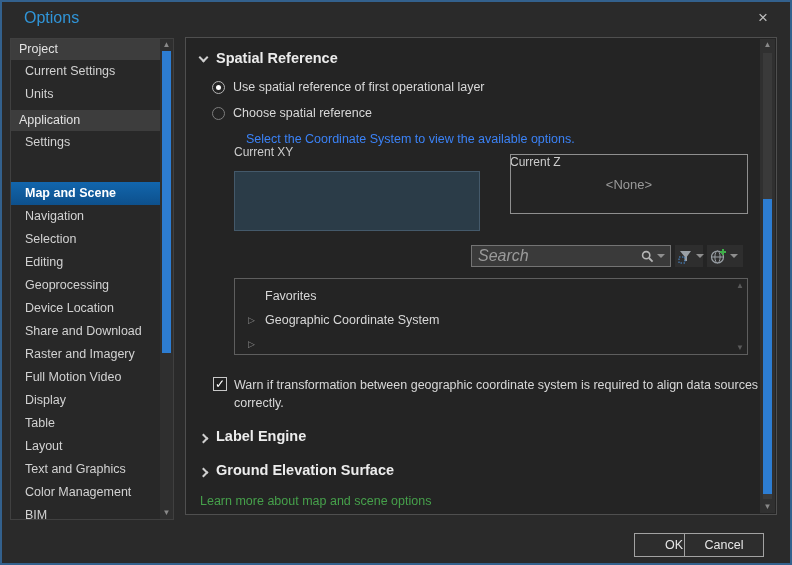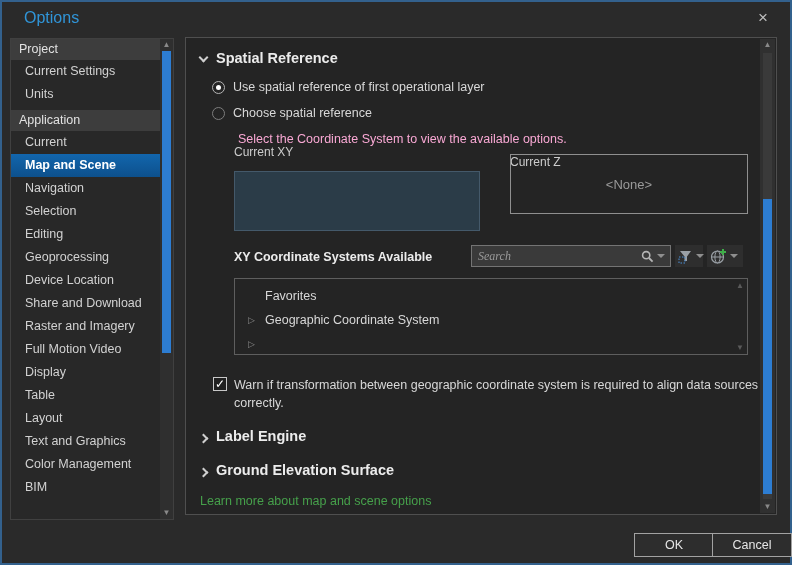--- a/index.html
+++ b/index.html
@@ -14,21 +14,21 @@
            width:22px; text-align:center; cursor:default; }
   
   .sidebar { position:absolute; left:8px; top:36px; width:164px; height:482px;
              background:#282828; border:1px solid #404040; }
   .side-list { position:absolute; left:0; top:0; right:13px; bottom:0; overflow:hidden; }
   .group-header { height:21px; line-height:21px; background:#3d3d3d; color:#e2e2e2;
                   font-size:12.5px; padding-left:8px; }
   .group-header.second { margin-top:4px; }
   .side-item { height:23px; line-height:23px; font-size:12.5px; color:#d2d2d2;
                padding-left:14px; white-space:nowrap; }
-  .side-item.selected { background:linear-gradient(#1266ad,#0d508c); color:#fff; font-weight:bold; }
+  .side-item.selected { background:linear-gradient(#1266ad,#0d508c); color:#fff; font-weight:bold;margin-top:28px; }
   .side-scroll { position:absolute; right:0; top:0; width:13px; bottom:0; background:#2f2f2f; }
   .scroll-arrow { position:absolute; left:0; width:100%; height:12px; color:#8a8a8a;
                   font-size:8px; text-align:center; line-height:12px; }
   .side-thumb { position:absolute; left:2px; top:12px; width:9px; height:302px; background:#2d7dd2; }
   
   .main { position:absolute; left:183px; top:35px; width:592px; height:478px;
           background:#242424; border:1px solid #4f4f4f; }
   .main-scroll { position:absolute; right:1px; top:1px; width:15px; bottom:1px; background:#303030; }
   .main-track { position:absolute; left:3px; top:14px; bottom:14px; width:9px; background:#3a3a3a; }
   .main-thumb { position:absolute; left:3px; top:160px; width:9px; height:295px; background:#2d7dd2; }
@@ -36,70 +36,70 @@
           border-bottom:2px solid #cfcfcf; margin-right:9px; }
   .chev.down { transform:rotate(45deg); position:relative; top:-2px; }
   .chev.right { transform:rotate(-45deg); position:relative; top:1px; }
   .section-h { position:absolute; left:14px; font-size:14.5px; font-weight:bold; color:#ececec; }
   .radio-row { position:absolute; left:26px; font-size:12.5px; color:#d8d8d8; display:flex; align-items:center; }
   .radio { width:13px; height:13px; border-radius:50%; border:1px solid #b5b5b5;
            margin-right:8px; position:relative; background:#242424; }
   .radio.off { border-color:#7e7e7e; }
   .radio.on::after { content:""; position:absolute; left:3px; top:3px; width:5px; height:5px;
                      border-radius:50%; background:#fff; }
-  .instruction { position:absolute; left:52px; font-size:12.5px; color:#f9a8d4; }
+  .instruction { position:absolute; left:60px; font-size:12.5px; color:#3b82f6; }
   .box-label { position:absolute; font-size:12px; color:#cccccc; }
   .xy-box { position:absolute; left:48px; top:133px; width:246px; height:60px;
             background:#2b3c48; border:1px solid #44596a; }
   .z-box { position:absolute; left:324px; top:116px; width:238px; height:60px;
            border:1px solid #8f8f8f; display:flex; align-items:center; justify-content:center;
            color:#9a9a9a; font-size:13px; }
   .avail-label { position:absolute; left:48px; top:212px; font-size:12.5px; font-weight:bold; color:#ececec; }
   .search-wrap { position:absolute; left:285px; top:207px; width:200px; height:22px;
                  background:#3a3a3a; border:1px solid #747474; display:flex; align-items:center; }
   .search-wrap input { flex:1; background:transparent; border:none; outline:none; color:#d8d8d8;
-                       font-size:12px; padding:0 6px; font-family:Liberation Serif, serif; min-width:0; }
+                       font-size:16px; padding:0 6px; font-family:Liberation Sans, sans-serif; min-width:0; }
   .search-wrap input::placeholder { color:#9a9a9a; font-style:italic; }
   .mini-caret { width:0; height:0; border-left:4px solid transparent; border-right:4px solid transparent;
                 border-top:4px solid #8f8f8f; margin:0 5px 0 3px; }
   .tool-btn { position:absolute; top:207px; height:22px; display:flex; align-items:center; background:#2e2e2e; }
   .tree { position:absolute; left:48px; top:240px; width:514px; height:77px;
           border:1px solid #5e5e5e; padding-top:5px; }
   .tree-row { height:24px; line-height:24px; font-size:12.5px; color:#d8d8d8; padding-left:30px; position:relative; }
   .expander { position:absolute; left:13px; top:0; color:#8a8a8a; font-size:9px; }
   .tree-up { position:absolute; right:3px; top:2px; color:#5a5a5a; font-size:8px; }
   .tree-down { position:absolute; right:3px; bottom:2px; color:#5a5a5a; font-size:8px; }
   .warn-row { position:absolute; left:27px; top:338px; display:flex; width:560px; }
   .checkbox { width:14px; height:14px; border:1px solid #c8c8c8; background:#1f1f1f; color:#fff;
               font-size:12px; line-height:13px; text-align:center; margin-right:7px; flex:none; margin-top:1px; }
   .warn-text { font-size:12.5px; color:#d8d8d8; line-height:18px; max-width:536px; }
   .link { position:absolute; left:14px; top:456px; font-size:12.5px; color:#46a04b; }
   
   .btn { position:absolute; top:531px; width:80px; height:24px; background:#2d2d2d;
          border:1px solid #a2a2a2; color:#e6e6e6; font-size:12.5px; text-align:center; line-height:22px; }
-  .btn.ok { left:632px; } .btn.cancel { left:682px;margin-left:28px; }
+  .btn.ok { left:632px; } .btn.cancel { left:682px; }
   svg { display:block; }
 </style>
 </head>
 <body>
 
 <div class="dialog">
 
   <div class="titlebar">
     <div class="title">Options</div>
     <div class="close">×</div>
   </div>
 
   <div class="sidebar">
     <div class="side-list">
       <div class="group-header">Project</div>
       <div class="side-item">Current Settings</div>
       <div class="side-item">Units</div>
       <div class="group-header second">Application</div>
-      <div class="side-item">Current</div>
+      <div class="side-item">Settings</div>
       <div class="side-item selected">Map and Scene</div>
       <div class="side-item">Navigation</div>
       <div class="side-item">Selection</div>
       <div class="side-item">Editing</div>
       <div class="side-item">Geoprocessing</div>
       <div class="side-item">Device Location</div>
       <div class="side-item">Share and Download</div>
       <div class="side-item">Raster and Imagery</div>
       <div class="side-item">Full Motion Video</div>
       <div class="side-item">Display</div>
@@ -134,21 +134,20 @@
     <div class="instruction" style="top:94px">Select the Coordinate System to view the available options.</div>
 
     <div class="box-label" style="left:48px; top:107px">Current XY</div>
     <div class="box-label" style="left:324px; top:117px">Current Z</div>
 
     <div class="xy-box"></div>
     <div class="z-box">
       <span>&lt;None&gt;</span>
     </div>
 
-    <div class="avail-label">XY Coordinate Systems Available</div>
 
     <div class="search-wrap">
       <input type="text" placeholder="Search" style="">
       <span>
         <svg width="13" height="13" viewBox="0 0 13 13">
           <circle cx="5.2" cy="5.2" r="3.6" fill="none" stroke="#b5b5b5" stroke-width="1.6"></circle>
           <line x1="8" y1="8" x2="11.6" y2="11.6" stroke="#b5b5b5" stroke-width="1.8"></line>
         </svg>
       </span>
       <span class="mini-caret"></span>

